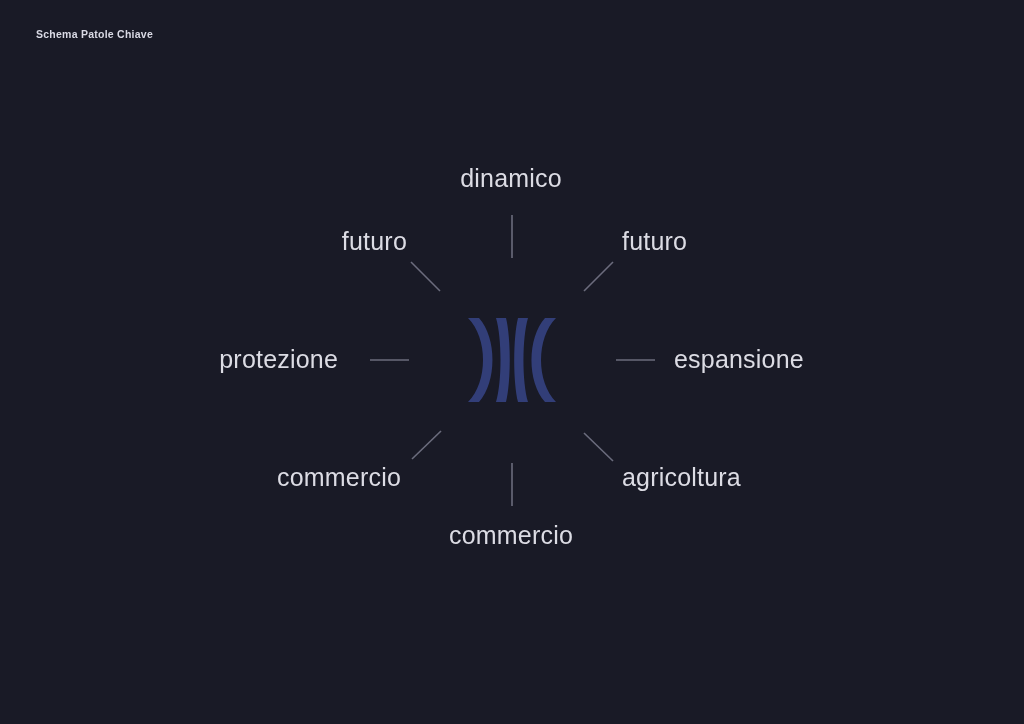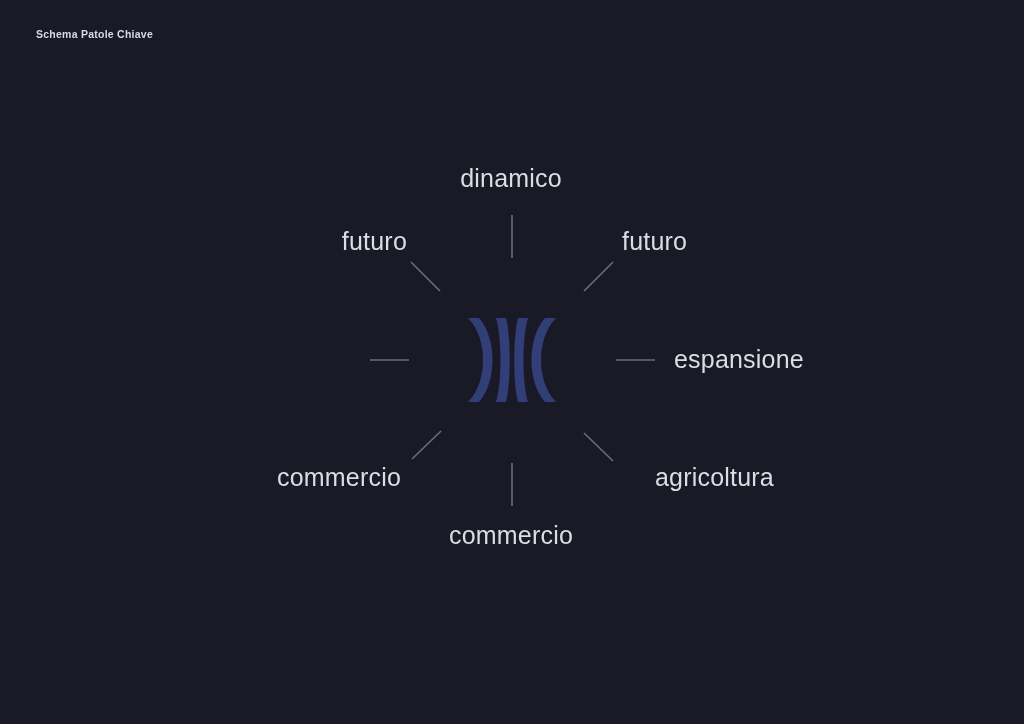--- a/index.html
+++ b/index.html
@@ -80,23 +80,24 @@
         </g>
       </svg>
     </div>
 
     <div class="node-label anchor-center" style="left:511px; top:166px;">dinamico</div>
 
     <div class="node-label anchor-right" style="left:407px; top:229px;">futuro</div>
 
     <div class="node-label" style="left:622px; top:229px;">futuro</div>
 
+    <div class="node-label anchor-right" style="left:338px; top:347px;">protezione</div>
 
     <div class="node-label anchor-right" style="left:401px; top:465px;">commercio</div>
 
     <div class="node-label" style="left:674px; top:347px;">espansione</div>
 
-    <div class="node-label" style="left:622px; top:465px;margin-left:33px;">agricoltura</div>
+    <div class="node-label" style="left:622px; top:465px;">agricoltura</div>
 
     <div class="node-label anchor-center" style="left:511px; top:523px;">commercio</div>
 
   </div>
 </div>
 
 </body></html>

